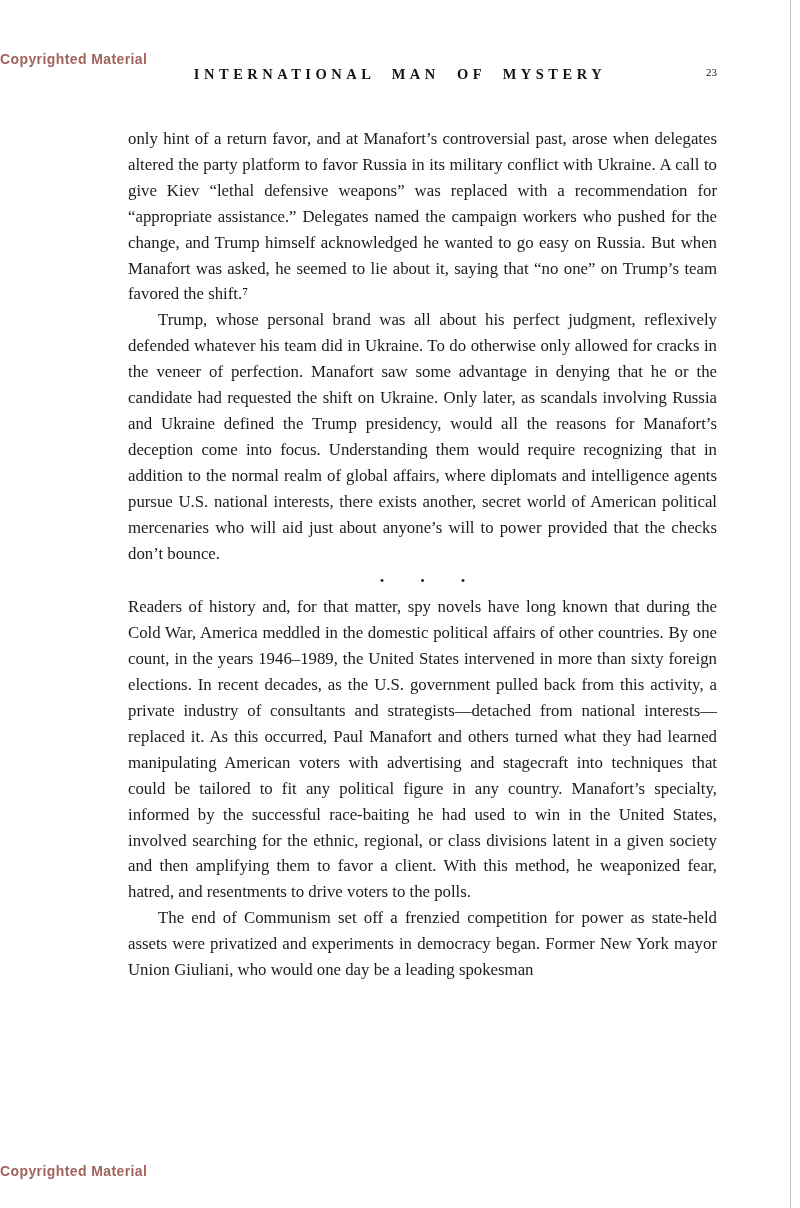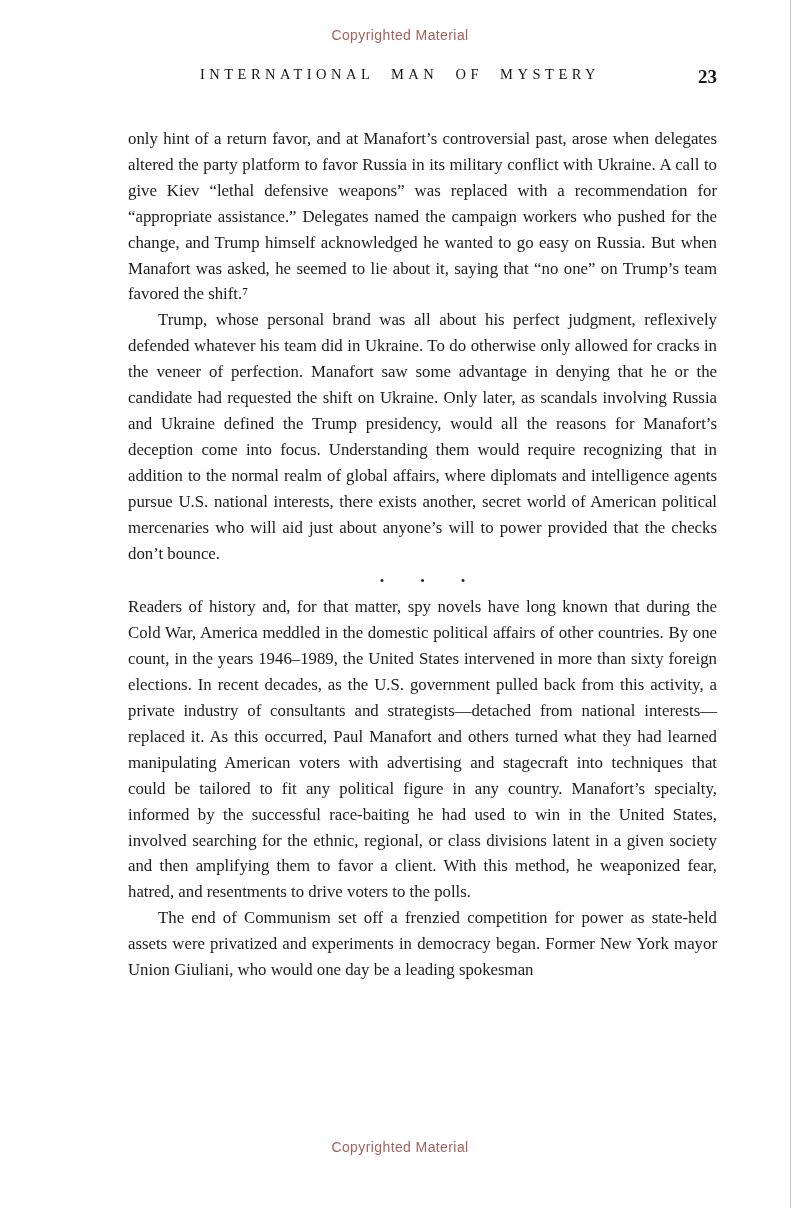--- a/index.html
+++ b/index.html
@@ -12,49 +12,50 @@
     width: 800px;
     height: 1208px;
     background: #ffffff;
     overflow: hidden;
     font-family: "Liberation Serif", serif;
   }
   .notice {
     position: absolute;
     left: 0;
     right: 0;
-    text-align: center;
+    text-align: left;
     font-family: "Liberation Sans", sans-serif;
     font-size: 14px;
-    font-weight: 400;
+    font-weight: 700;
     letter-spacing: 0.4px;
     color: #a2635d;
+    margin-top: 24px;
   }
   .notice-top { top: 27px; }
   .notice-bottom { top: 1139px; }
   .running-head {
     position: absolute;
     top: 66px;
     left: 0;
     right: 0;
     text-align: center;
     font-family: "Liberation Serif", serif;
     font-size: 14.5px;
-    font-weight: 400;
+    font-weight: 700;
     letter-spacing: 4.5px;
     word-spacing: 9px;
     color: #141414;
   }
   .page-number {
     position: absolute;
     top: 66px;
     right: 83px;
     font-family: "Liberation Serif", serif;
-    font-size: 19px;
-    font-weight: 700;
+    font-size: 11px;
+    font-weight: 400;
     color: #141414;
   }
   .text-block {
     position: absolute;
     top: 126px;
     left: 128px;
     width: 589px;
     color: #1b1b1b;
   }
   .text-block p {

